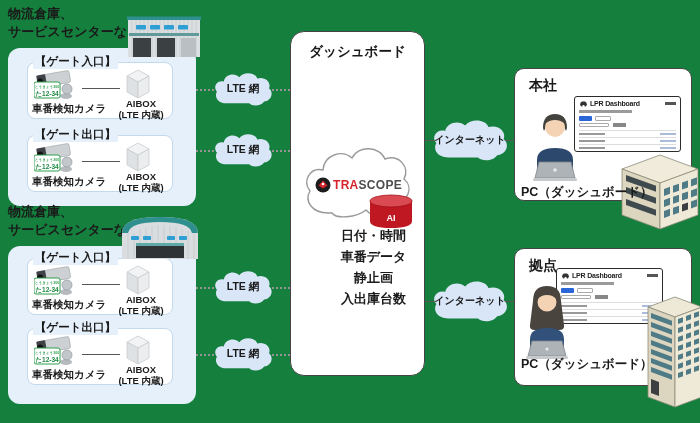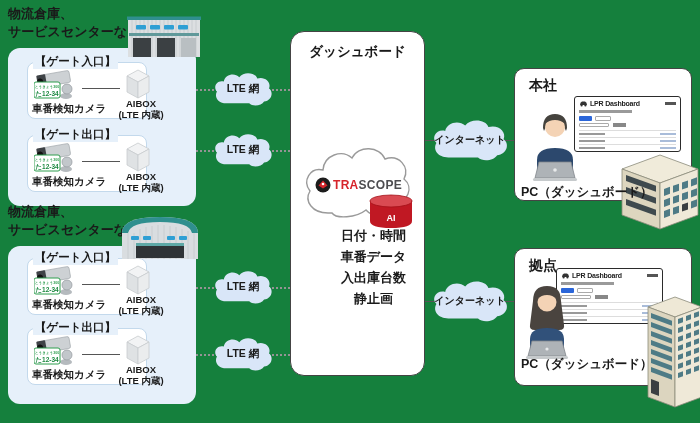--- a/index.html
+++ b/index.html
@@ -7,21 +7,21 @@
          font-family:"Liberation Sans","DejaVu Sans",sans-serif;color:#1a1a1a;}
   .abs{position:absolute;}
 
   
   .site-header{position:absolute;font-size:13px;font-weight:bold;line-height:18px;color:#1a1a1a;}
 
   
   .facility-panel{position:absolute;width:188px;background:#e6f0fa;border-radius:12px;}
 
   
-  .gate-unit{position:absolute;width:120px;height:57px;background:#fff;
+  .gate-unit{position:absolute;width:146px;height:57px;background:#fff;
              border:1.5px solid #c3d9ec;border-radius:8px;box-sizing:border-box;padding-left:13px;}
   .gate-title{position:absolute;top:-9px;left:5px;font-size:11.5px;font-weight:bold;
               background:#e6f0fa;padding:0 2px;white-space:nowrap;color:#1a1a1a;}
   .cam-label{position:absolute;left:4px;bottom:2px;font-size:10.5px;font-weight:bold;white-space:nowrap;}
   .aibox-label{position:absolute;left:82px;top:36px;width:62px;text-align:center;
                font-size:9.5px;line-height:10.5px;font-weight:bold;}
   .gate-hline{position:absolute;left:54px;top:25px;width:38px;border-top:1.5px solid #555;}
 
   
   .dotline{position:absolute;border-top:2px dotted #949494;z-index:0;}
@@ -273,22 +273,22 @@
       </g>
       <g transform="translate(68,56)">
         <path d="M0,6 L0,26 Q0,33 21,33 Q42,33 42,26 L42,6 Z" fill="#c01823"></path>
         <ellipse cx="21" cy="6" rx="21" ry="6" fill="#d94a52" stroke="#a31018" stroke-width="0.8"></ellipse>
         <text x="21" y="26" font-size="9" font-weight="bold" fill="#fff" text-anchor="middle">AI</text>
       </g>
     </svg>
     <div class="data-list">
       <div>日付・時間</div>
       <div>車番データ</div>
+      <div>静止画</div>
       <div>入出庫台数</div>
-      <div>静止画</div>
     </div>
   </div>
 
   <div class="solidline" style="left:425px;top:140px;width:89px;"></div>
   <div class="solidline" style="left:425px;top:301px;width:89px;"></div>
 
   <div class="netcloud" style="left:430px;top:118px;width:80px;height:44px;">
     <svg viewBox="0 0 100 58" preserveAspectRatio="none">
         <path d="M23,52 C10,52 3,42 8,33 C1,26 8,14 19,17 C21,6 36,2 44,10 C51,0 70,2 73,12 C85,8 96,18 92,28 C100,34 96,48 84,49 C80,56 66,58 60,52 Z" fill="#d9e6f8"></path>
       </svg>

